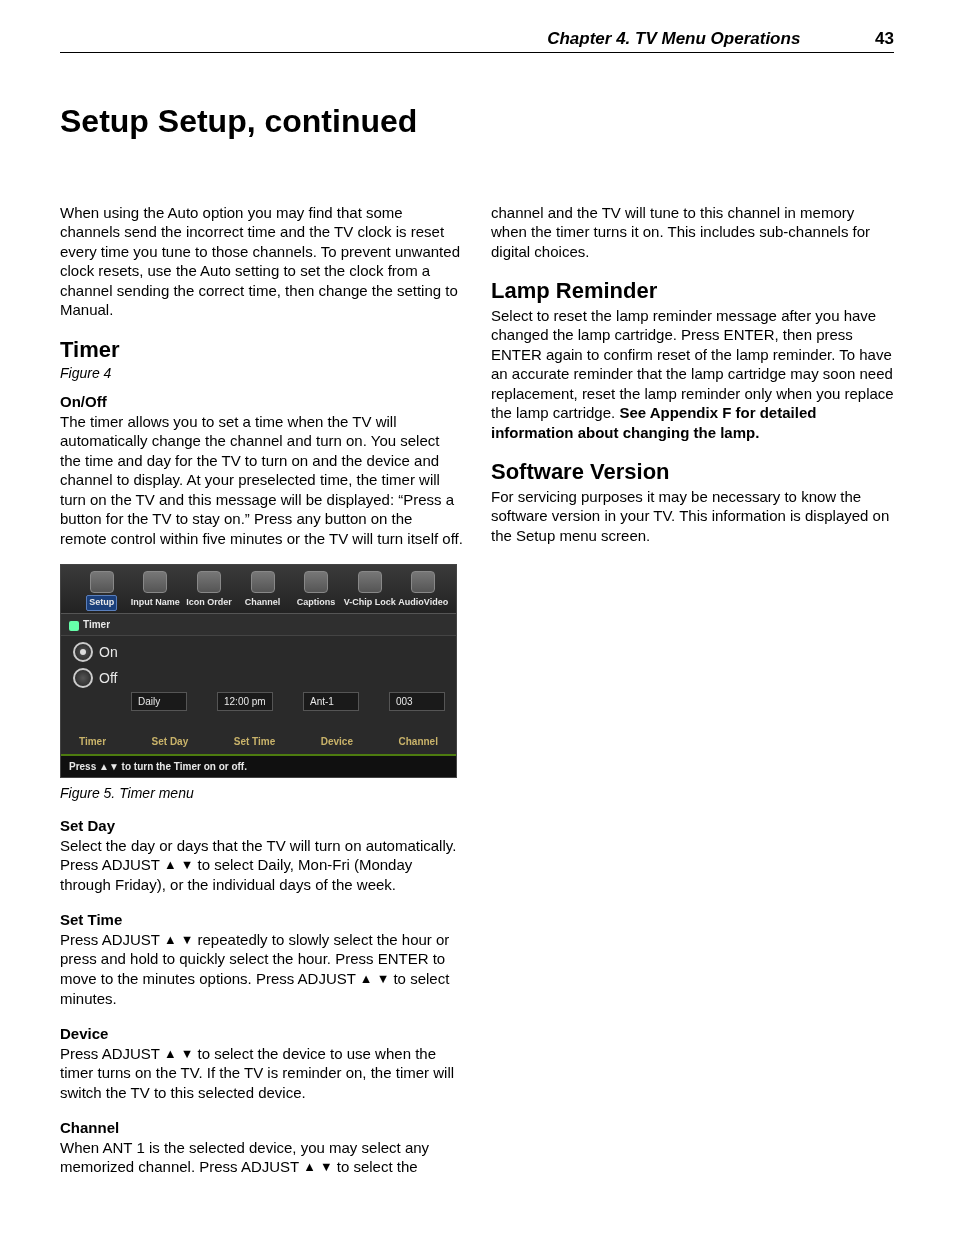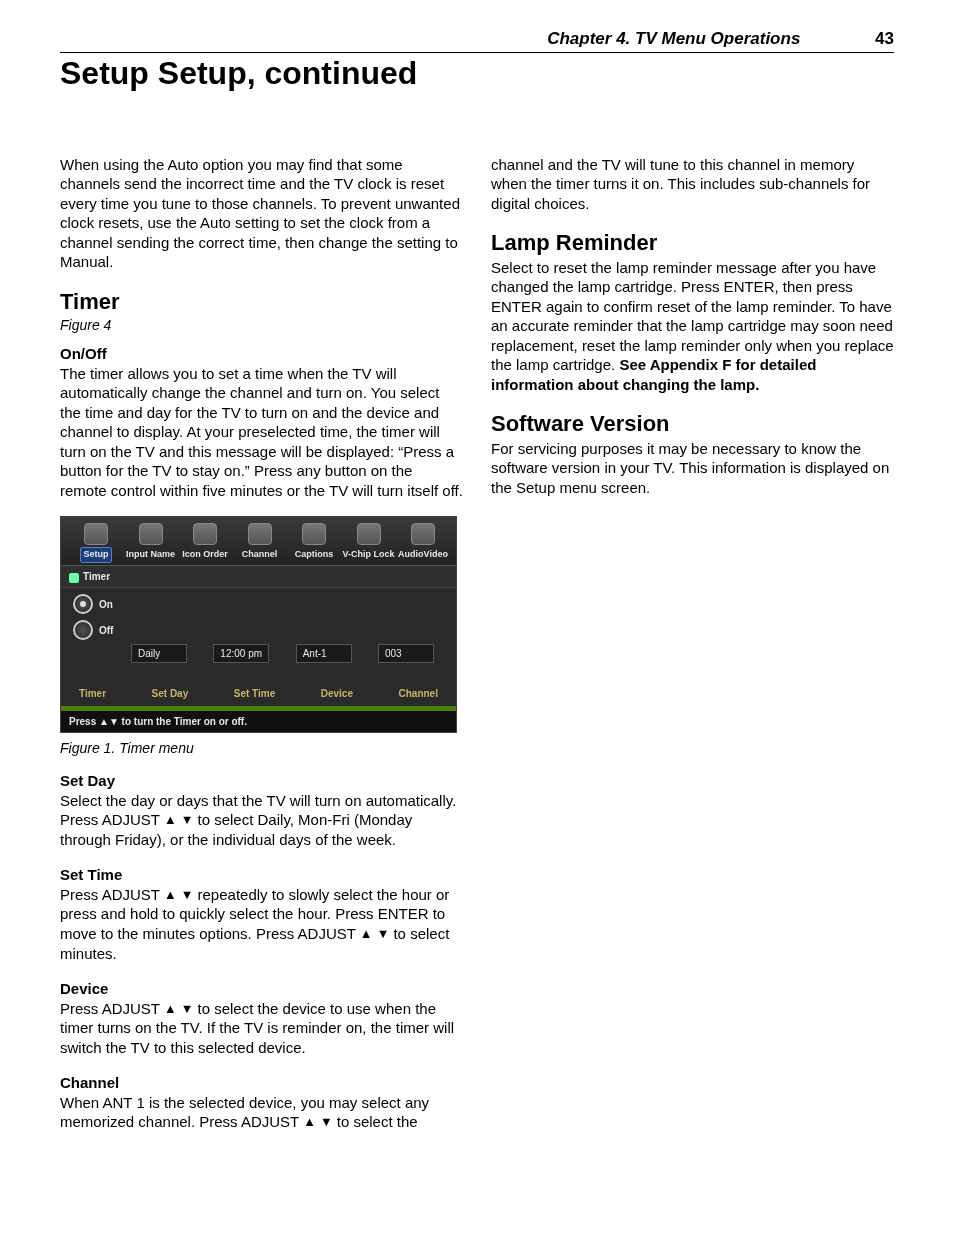--- a/index.html
+++ b/index.html
@@ -14,20 +14,21 @@
   .page {
     width: 954px;
     height: 1235px;
     box-sizing: border-box;
     padding: 28px 60px 40px 60px;
     position: relative;
   }
   .hdr {
     border-bottom: 1.5px solid #000;
     padding-bottom: 2px;
+    margin-bottom: 48px;
     text-align: right;
     font-size: 17px;
   }
   .hdr .chap {
     font-weight: bold;
     font-style: italic;
   }
   .hdr .pg {
     font-weight: bold;
     font-style: normal;
@@ -80,21 +81,21 @@
     width: 395px;
     margin: 12px 0 6px 0;
     color: #e8e8e8;
     font-size: 10px;
     border: 1px solid #444;
     background: #2a2a2a;
   }
   .osd .tabs {
     display: flex;
     justify-content: space-between;
-    padding: 6px 6px 2px 8px;
+    padding: 6px 6px 2px 14px;
     background: linear-gradient(#3a3a3a, #222);
     border-bottom: 1px solid #555;
   }
   .osd .tab {
     text-align: center;
     width: 54px;
   }
   .osd .tab .ic {
     width: 22px;
     height: 20px;
@@ -141,51 +142,51 @@
     align-items: center; justify-content: center;
     background: radial-gradient(#555,#222);
   }
   .osd .radio.sel::after {
     content: "";
     width: 6px; height: 6px; border-radius: 50%;
     background: #ddd;
   }
   .osd .onoff {
     display: flex; flex-direction: column; gap: 6px;
-    font-size: 10px; font-weight: bold;
+    font-size: 14px; font-weight: normal;
   }
   .osd .onoff div { display: flex; align-items: center; gap: 6px; }
   .osd .vbox {
     background: #1a1a1a;
     border: 1px solid #555;
     padding: 2px 6px;
     font-size: 10px;
     min-width: 42px;
     text-align: left;
   }
   .osd .vals {
     display: flex;
     justify-content: space-between;
-    padding: 4px 22px 0 70px;
+    padding: 4px 11px 0 70px;
     gap: 14px;
   }
   .osd .labels {
     display: flex;
     justify-content: space-between;
     padding: 24px 18px 6px 18px;
     font-size: 10px;
     color: #c9b36a;
     font-weight: bold;
   }
   .osd .hint {
     background: #101010;
     padding: 4px 8px;
     font-size: 10px;
     font-weight: bold;
-    border-top: 5px solid #4d7c0f;
+    border-top: 2px solid #4d7c0f;
   }
 </style>
 </head>
 <body>
 
 <div class="page">
 
   <div class="hdr">
     <span class="chap">Chapter 4. TV Menu Operations</span>
     <span class="pg">43</span>
@@ -239,21 +240,21 @@
         <div class="labels">
           <span>Timer</span>
           <span>Set Day</span>
           <span>Set Time</span>
           <span>Device</span>
           <span>Channel</span>
         </div>
         <div class="hint">Press ▲▼ to turn the Timer on or off.</div>
       </div>
 
-      <div class="caption">Figure 1. Timer menu</div>
+      <div class="caption">Figure 5. Timer menu</div>
 
       <h3>Set Day</h3>
       <p class="para">
         <span>Select the day or days that the TV will turn on automatically.  Press ADJUST </span><span class="arrow">▲</span> <span class="arrow">▼</span><span> to select Daily, Mon-Fri (Monday through Friday), or the individual days of the week.</span>
       </p>
 
       <h3>Set Time</h3>
       <p class="para">
         <span>Press ADJUST </span><span class="arrow">▲</span> <span class="arrow">▼</span><span> repeatedly to slowly select the hour or press and hold to quickly select the hour.  Press ENTER to move to the minutes options.  Press ADJUST </span><span class="arrow">▲</span> <span class="arrow">▼</span><span> to select minutes.</span>
       </p>

